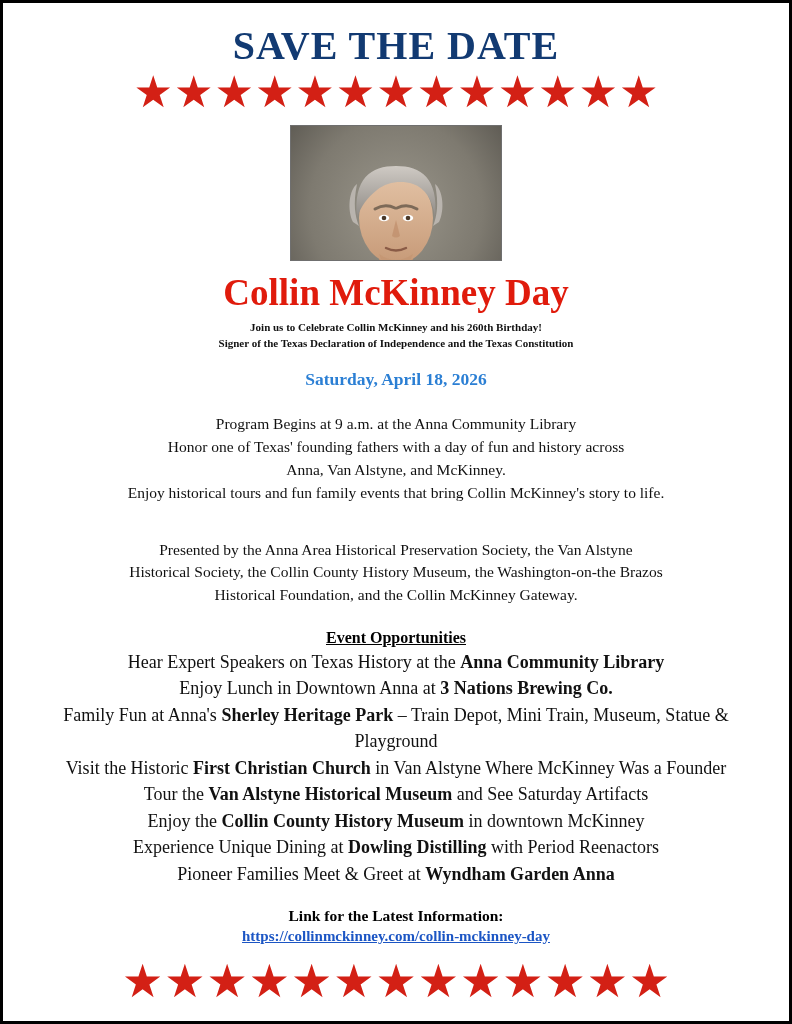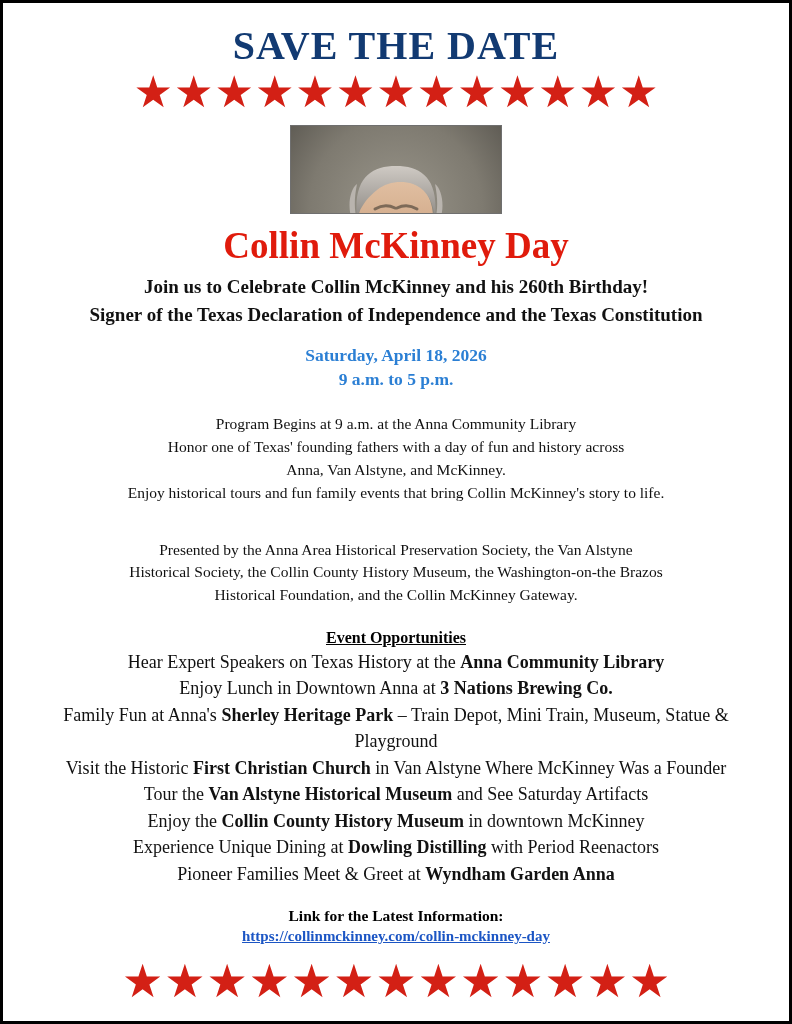--- a/index.html
+++ b/index.html
@@ -74,21 +74,21 @@
     font-family: Liberation Serif, serif;
     font-size: 37px;
     font-weight: bold;
     color: #e01b0c;
     text-align: center;
     margin: 8px 0 6px 0;
     line-height: 1.1;
   }
   .subline {
     font-family: "Liberation Serif", serif;
-    font-size: 19px;
+    font-size: 11px;
     font-weight: bold;
     text-align: center;
     line-height: 1.45;
     color: #111111;
   }
   .datetime {
     font-family: "Liberation Serif", serif;
     font-size: 17.5px;
     font-weight: bold;
     color: #2b7fd4;
@@ -222,21 +222,20 @@
 
     <div class="title-main">Collin McKinney Day</div>
 
     <div class="subline">
       <div>Join us to Celebrate Collin McKinney and his 260th Birthday!</div>
       <div>Signer of the Texas Declaration of Independence and the Texas Constitution</div>
     </div>
 
     <div class="datetime">
       <div>Saturday, April 18, 2026</div>
-      <div>9 a.m. to 5 p.m.</div>
     </div>
 
     <div class="body-block">
       <div>Program Begins at 9 a.m. at the Anna Community Library</div>
       <div>Honor one of Texas' founding fathers with a day of fun and history across</div>
       <div>Anna, Van Alstyne, and McKinney.</div>
       <div>Enjoy historical tours and fun family events that bring Collin McKinney's story to life.</div>
     </div>
 
     <div class="body-block second">

